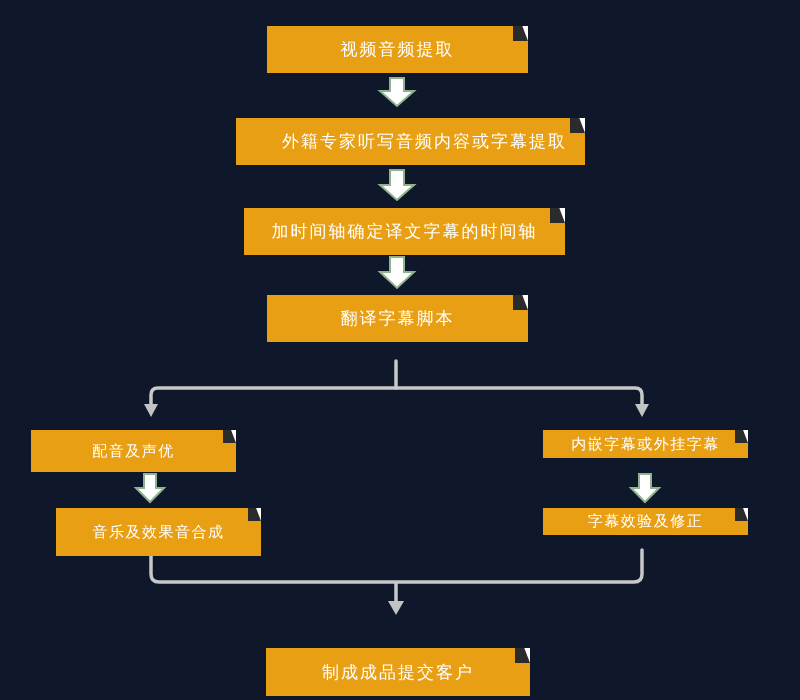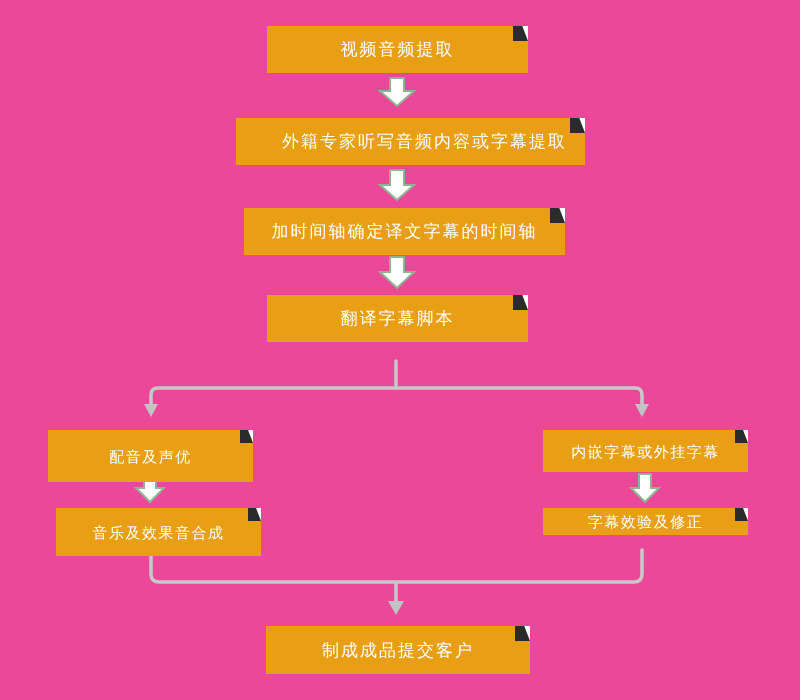--- a/index.html
+++ b/index.html
@@ -1,42 +1,42 @@
 <!DOCTYPE html>
 <html><head>
 <meta charset="utf-8">
 <style>
   html,body{margin:0;padding:0;background:#fff;}
   body{font-family:"Liberation Sans","DejaVu Sans",sans-serif;}
-  .canvas{position:relative;width:800px;height:700px;background:#ec4899;overflow:hidden;}
+  .canvas{position:relative;width:800px;height:700px;background:#0f172a;overflow:hidden;font-family:Liberation Serif, serif;}
   .connector-layer{position:absolute;left:0;top:0;width:800px;height:700px;pointer-events:none;}
   .node{
     position:absolute;
     background:#E99F14;
     color:#FFFFFF;
     display:flex;align-items:center;justify-content:center;
     font-size:17px;letter-spacing:2px;line-height:1;
     text-align:center;white-space:nowrap;
   }
   .node.small{font-size:15px;letter-spacing:1.5px;}
   .fold{position:absolute;top:0;right:0;width:15px;height:15px;}
   .node.small .fold{width:13px;height:13px;}
   .fold::before{content:"";position:absolute;inset:0;background:#FFFFFF;}
   .fold::after{content:"";position:absolute;inset:0;background:#2B2B2B;
     clip-path:polygon(0 0,62% 0,100% 100%,0 100%);}
   
   #n1{left:267px;top:26px;width:261px;height:47px;}
   #n2{left:236px;top:118px;width:321px;height:47px;padding-left:28px;}
   #n3{left:236px;top:208px;width:321px;height:47px;margin-left:8px;}
   #n4{left:267px;top:295px;width:261px;height:47px;}
-  #n5{left:48px;top:430px;width:205px;height:52px;}
+  #n5{left:31px;top:430px;width:205px;height:42px;}
   #n6{left:56px;top:508px;width:205px;height:48px;}
-  #n7{left:543px;top:430px;width:205px;height:42px;}
+  #n7{left:543px;top:430px;width:205px;height:28px;}
   #n8{left:543px;top:508px;width:205px;height:27px;}
-  #n9{left:266px;top:626px;width:264px;height:48px;}
+  #n9{left:266px;top:648px;width:264px;height:48px;}
 </style>
 </head>
 <body>
 
 <div class="canvas">
 
   <svg class="connector-layer" width="800" height="700" viewBox="0 0 800 700" xmlns="http://www.w3.org/2000/svg">
 
     <path d="M396 361 L396 388" stroke="#C7C8C9" stroke-width="3.5" fill="none" stroke-linecap="round"></path>
     <path d="M396 388 L158 388 Q151 388 151 395 L151 406 M396 388 L635 388 Q642 388 642 395 L642 406" stroke="#C7C8C9" stroke-width="3.5" fill="none" stroke-linecap="round"></path>

